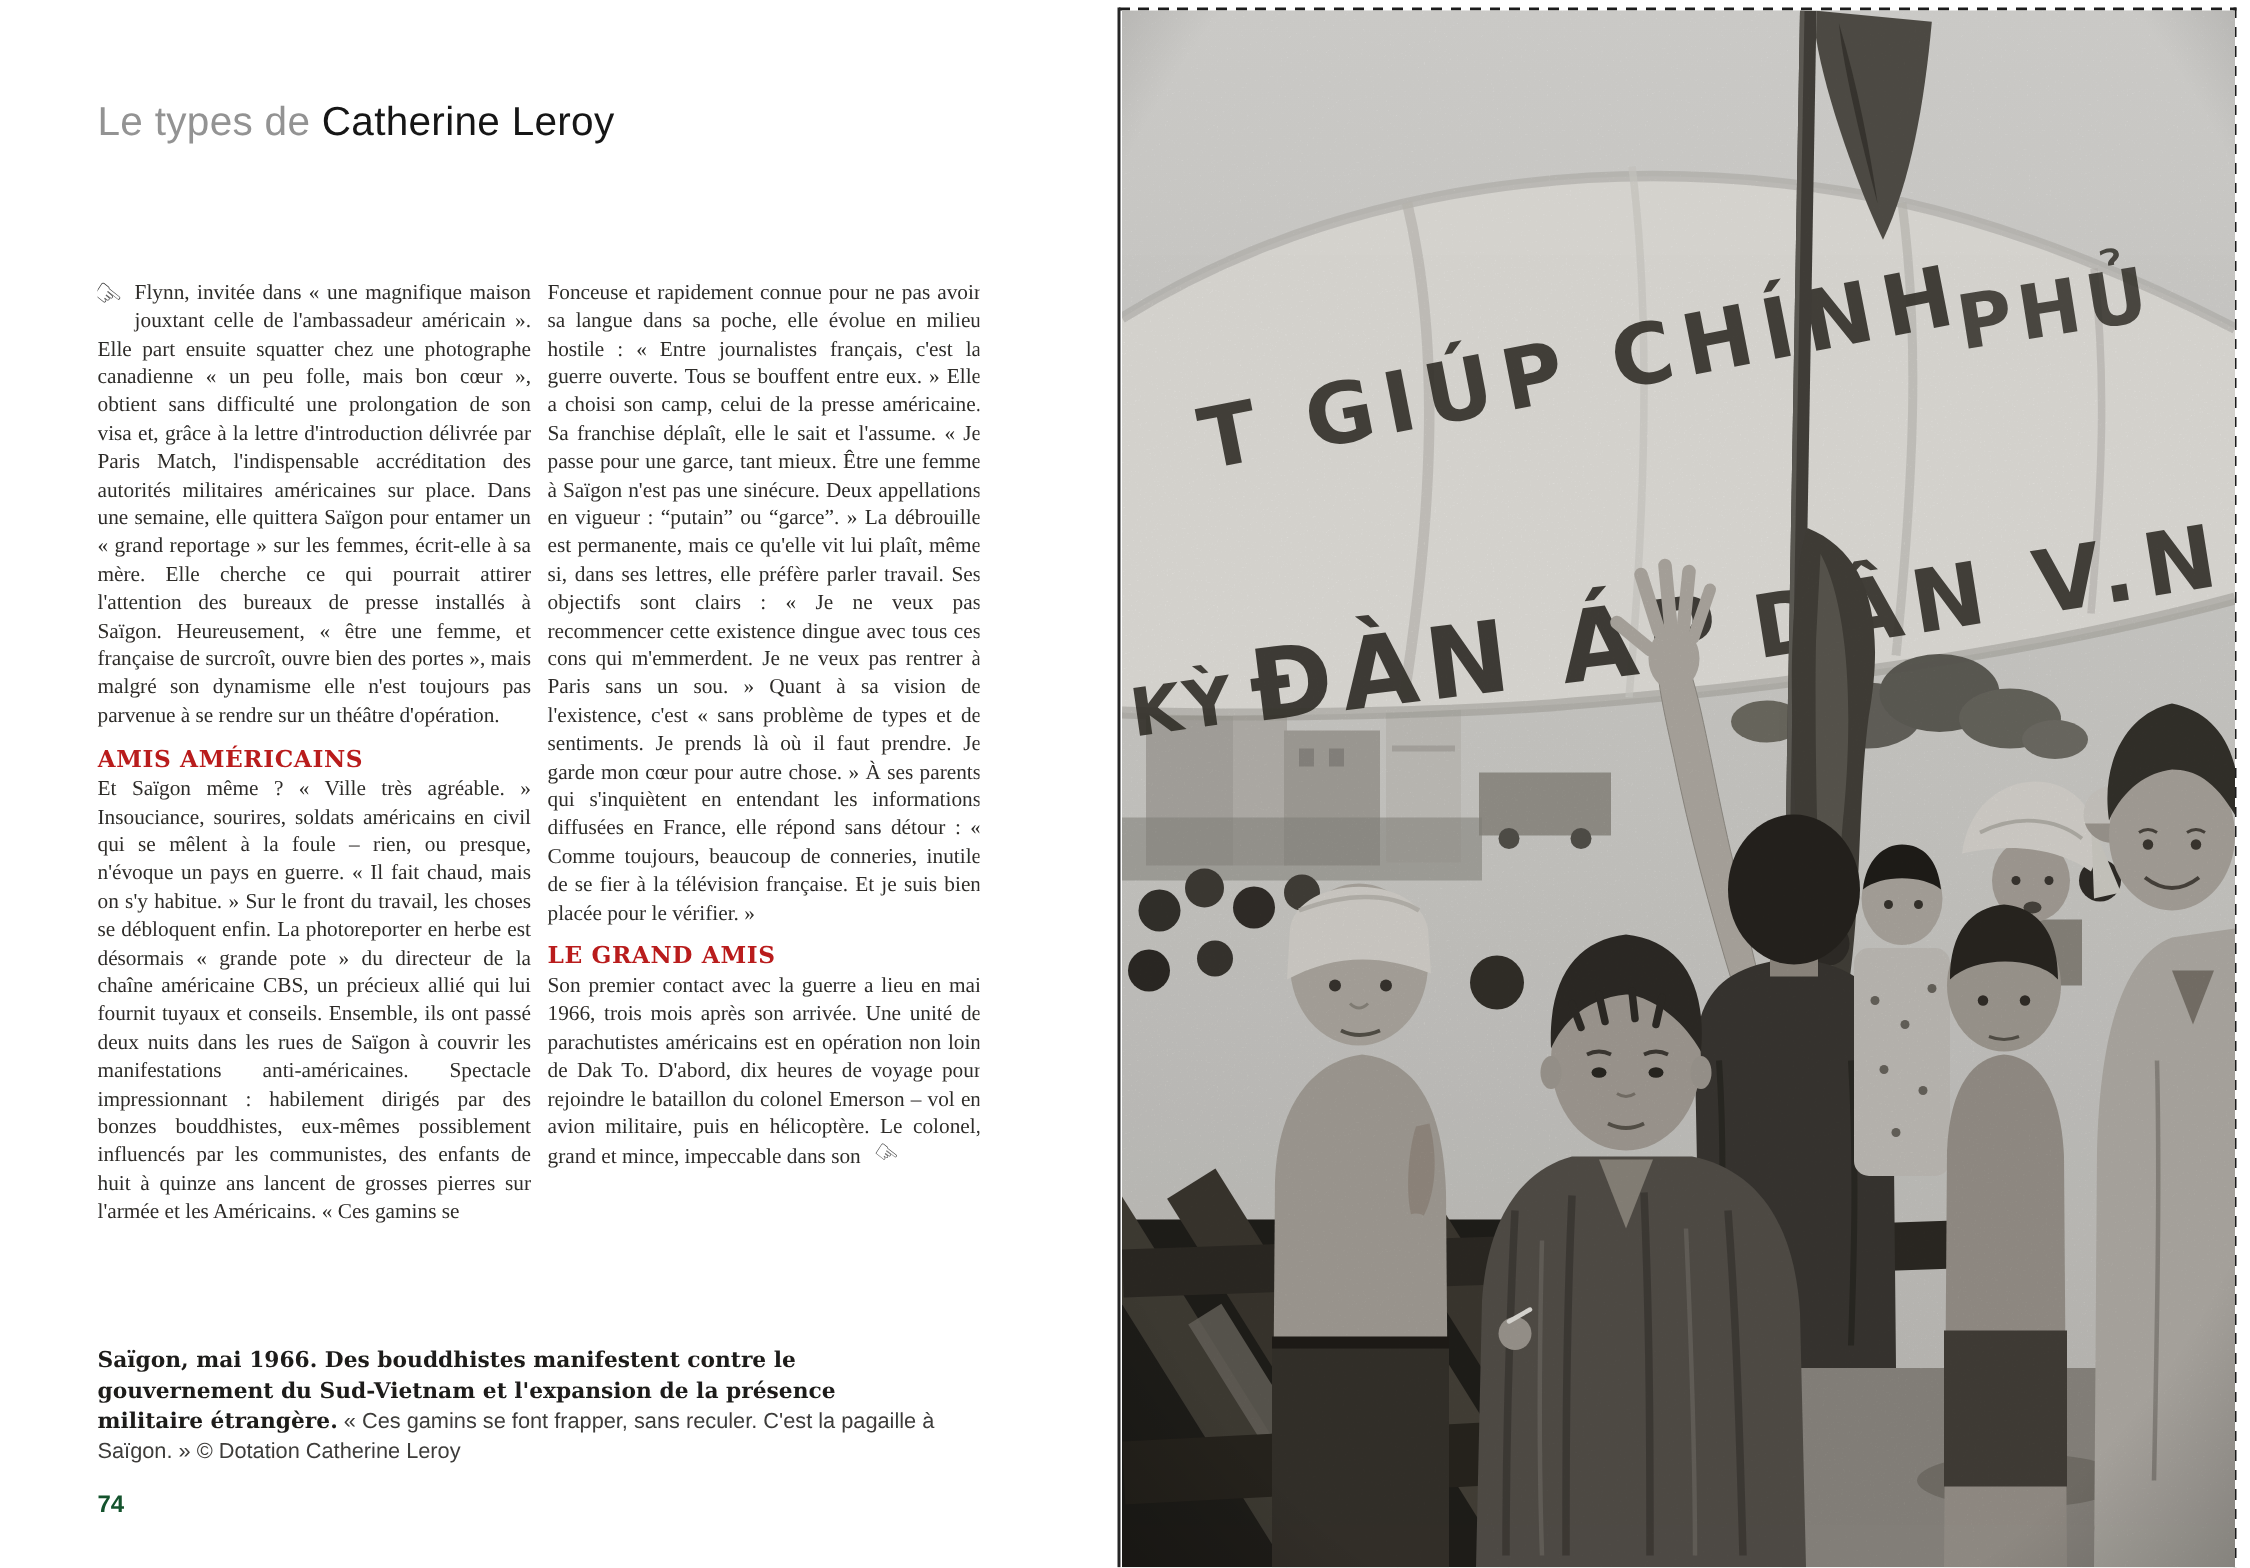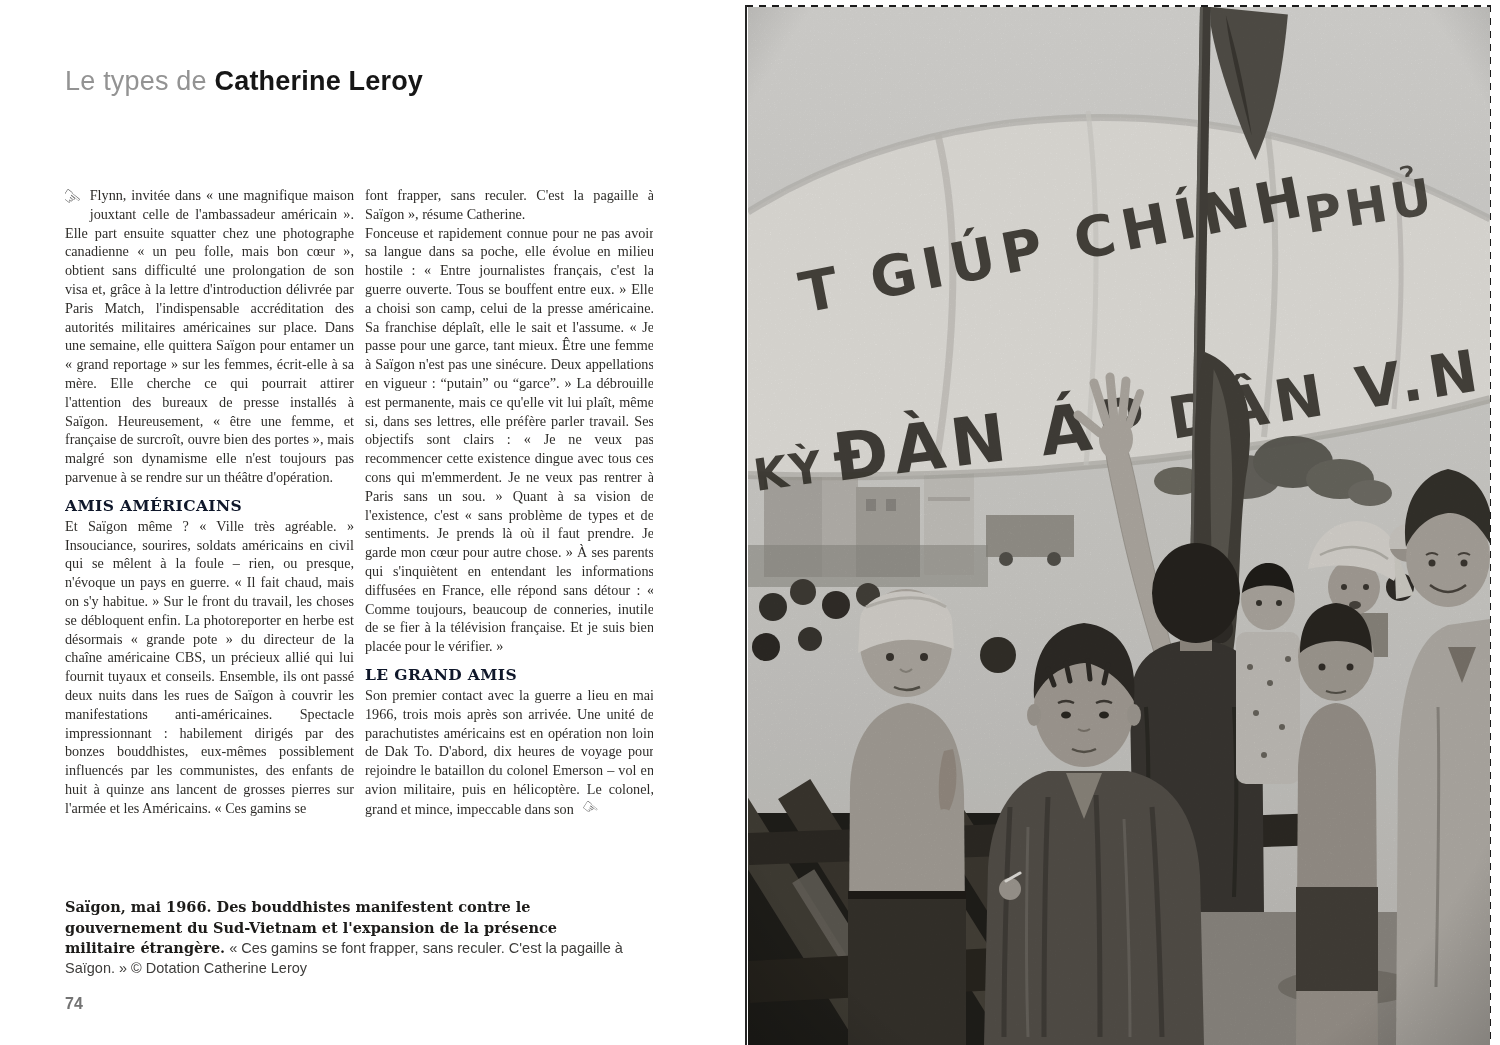--- a/index.html
+++ b/index.html
@@ -7,34 +7,34 @@
           font-family:"Liberation Serif", serif;color:#2e2c29;}
   
   .trim-h{position:absolute;height:2px;background:repeating-linear-gradient(to right,#1b1b1b 0 7px,transparent 7px 13px);}
   .trim-v{position:absolute;width:2px;background:repeating-linear-gradient(to bottom,#1b1b1b 0 7px,transparent 7px 13px);}
   .gutter-line{position:absolute;left:745px;top:5px;width:2px;height:1040px;background:#262626;}
   
   .page-left{position:absolute;left:0;top:0;width:745px;height:1045px;background:#fff;}
   h1.title{position:absolute;left:65px;top:66px;margin:0;font-family:"Liberation Sans",sans-serif;
            font-size:27px;font-weight:normal;letter-spacing:.2px;white-space:nowrap;}
   h1.title .t-light{color:#939393;font-weight:normal;}
-  h1.title .t-bold{color:#161616;font-weight:bold;}
+  h1.title .t-bold{color:#161616;font-weight:normal;}
   .cols{position:absolute;left:65px;top:186px;width:588px;height:712px;display:flex;gap:11px;overflow:hidden;}
   .col{width:289px;flex:0 0 289px;}
   .col p.para{margin:0;font-size:14.2px;line-height:18.8px;text-align:justify;color:#2e2c29;}
-  .col h3.sec{margin:9px 0 2px 0;font-size:15.5px;line-height:19px;letter-spacing:.4px;color:#0f172a;
+  .col h3.sec{margin:9px 0 2px 0;font-size:15.5px;line-height:19px;letter-spacing:.4px;color:#b91c1c;
               font-weight:bold;font-family:"DejaVu Serif",serif;}
   .manicule{font-family:"DejaVu Sans",sans-serif;display:inline-block;color:#2b2b2b;}
   .manicule.lead{float:left;font-size:22px;line-height:20px;transform:rotate(38deg);margin:2px 9px 6px -4px;}
   .manicule.trail{font-size:18px;transform:rotate(38deg);margin-left:5px;}
   .caption{position:absolute;left:65px;top:897px;width:567px;margin:0;font-size:14.5px;line-height:19.5px;}
   .caption .cap-bold{font-weight:bold;font-family:"DejaVu Serif",serif;color:#1d1c1a;}
   .caption .cap-reg{font-family:"Liberation Sans",sans-serif;color:#3d3c3a;}
   .pagenum{position:absolute;left:65px;top:995px;font-family:"Liberation Sans",sans-serif;
-           font-weight:bold;font-size:16px;color:#737373;}
+           font-weight:bold;font-size:16px;color:#14532d;}
   
   .page-right{position:absolute;left:748px;top:7px;width:742px;height:1038px;overflow:hidden;background:#d6d5d2;}
   .page-right svg{display:block;}
   text.banner-txt{font-family:"DejaVu Sans",sans-serif;font-weight:bold;fill:#37342d;}
 </style>
 </head>
 <body>
 
 <div class="spread">
 
@@ -45,21 +45,20 @@
   <div class="page-left">
     <h1 class="title"><span class="t-light">Le types de </span><span class="t-bold">Catherine Leroy</span></h1>
 
     <div class="cols">
       <div class="col">
           <p class="para"><span class="manicule lead">☞</span>Flynn, invitée dans « une magnifique maison jouxtant celle de l'ambassadeur américain ». Elle part ensuite squatter chez une photographe canadienne « un peu folle, mais bon cœur », obtient sans difficulté une prolongation de son visa et, grâce à la lettre d'introduction délivrée par Paris Match, l'indispensable accréditation des autorités militaires américaines sur place. Dans une semaine, elle quittera Saïgon pour entamer un « grand reportage » sur les femmes, écrit-elle à sa mère. Elle cherche ce qui pourrait attirer l'attention des bureaux de presse installés à Saïgon. Heureusement, « être une femme, et française de surcroît, ouvre bien des portes », mais malgré son dynamisme elle n'est toujours pas parvenue à se rendre sur un théâtre d'opération.</p>
           <h3 class="sec">AMIS AMÉRICAINS</h3>
           <p class="para">Et Saïgon même ? « Ville très agréable. » Insouciance, sourires, soldats américains en civil qui se mêlent à la foule – rien, ou presque, n'évoque un pays en guerre. « Il fait chaud, mais on s'y habitue. » Sur le front du travail, les choses se débloquent enfin. La photoreporter en herbe est désormais « grande pote » du directeur de la chaîne américaine CBS, un précieux allié qui lui fournit tuyaux et conseils. Ensemble, ils ont passé deux nuits dans les rues de Saïgon à couvrir les manifestations anti-américaines. Spectacle impressionnant : habilement dirigés par des bonzes bouddhistes, eux-mêmes possiblement influencés par les communistes, des enfants de huit à quinze ans lancent de grosses pierres sur l'armée et les Américains. « Ces gamins se</p>
         </div>
       <div class="col">
-          <p class="para">font frapper, sans reculer. C'est la pagaille à Saïgon », résume Catherine.</p>
           <p class="para">Fonceuse et rapidement connue pour ne pas avoir sa langue dans sa poche, elle évolue en milieu hostile : « Entre journalistes français, c'est la guerre ouverte. Tous se bouffent entre eux. » Elle a choisi son camp, celui de la presse américaine. Sa franchise déplaît, elle le sait et l'assume. « Je passe pour une garce, tant mieux. Être une femme à Saïgon n'est pas une sinécure. Deux appellations en vigueur : “putain” ou “garce”. » La débrouille est permanente, mais ce qu'elle vit lui plaît, même si, dans ses lettres, elle préfère parler travail. Ses objectifs sont clairs : « Je ne veux pas recommencer cette existence dingue avec tous ces cons qui m'emmerdent. Je ne veux pas rentrer à Paris sans un sou. » Quant à sa vision de l'existence, c'est « sans problème de types et de sentiments. Je prends là où il faut prendre. Je garde mon cœur pour autre chose. » À ses parents qui s'inquiètent en entendant les informations diffusées en France, elle répond sans détour : « Comme toujours, beaucoup de conneries, inutile de se fier à la télévision française. Et je suis bien placée pour le vérifier. »</p>
           <h3 class="sec">LE GRAND AMIS</h3>
           <p class="para">Son premier contact avec la guerre a lieu en mai 1966, trois mois après son arrivée. Une unité de parachutistes américains est en opération non loin de Dak To. D'abord, dix heures de voyage pour rejoindre le bataillon du colonel Emerson – vol en avion militaire, puis en hélicoptère. Le colonel, grand et mince, impeccable dans son <span class="manicule trail">☞</span></p>
         </div>
     </div>
 
     <p class="caption"><span class="cap-bold">Saïgon, mai 1966. Des bouddhistes manifestent contre le gouvernement du Sud-Vietnam et l'expansion de la présence militaire étrangère.</span><span class="cap-reg"> « Ces gamins se font frapper, sans reculer. C'est la pagaille à Saïgon. » © Dotation Catherine Leroy</span></p>
 
     <div class="pagenum">74</div>
   </div>

